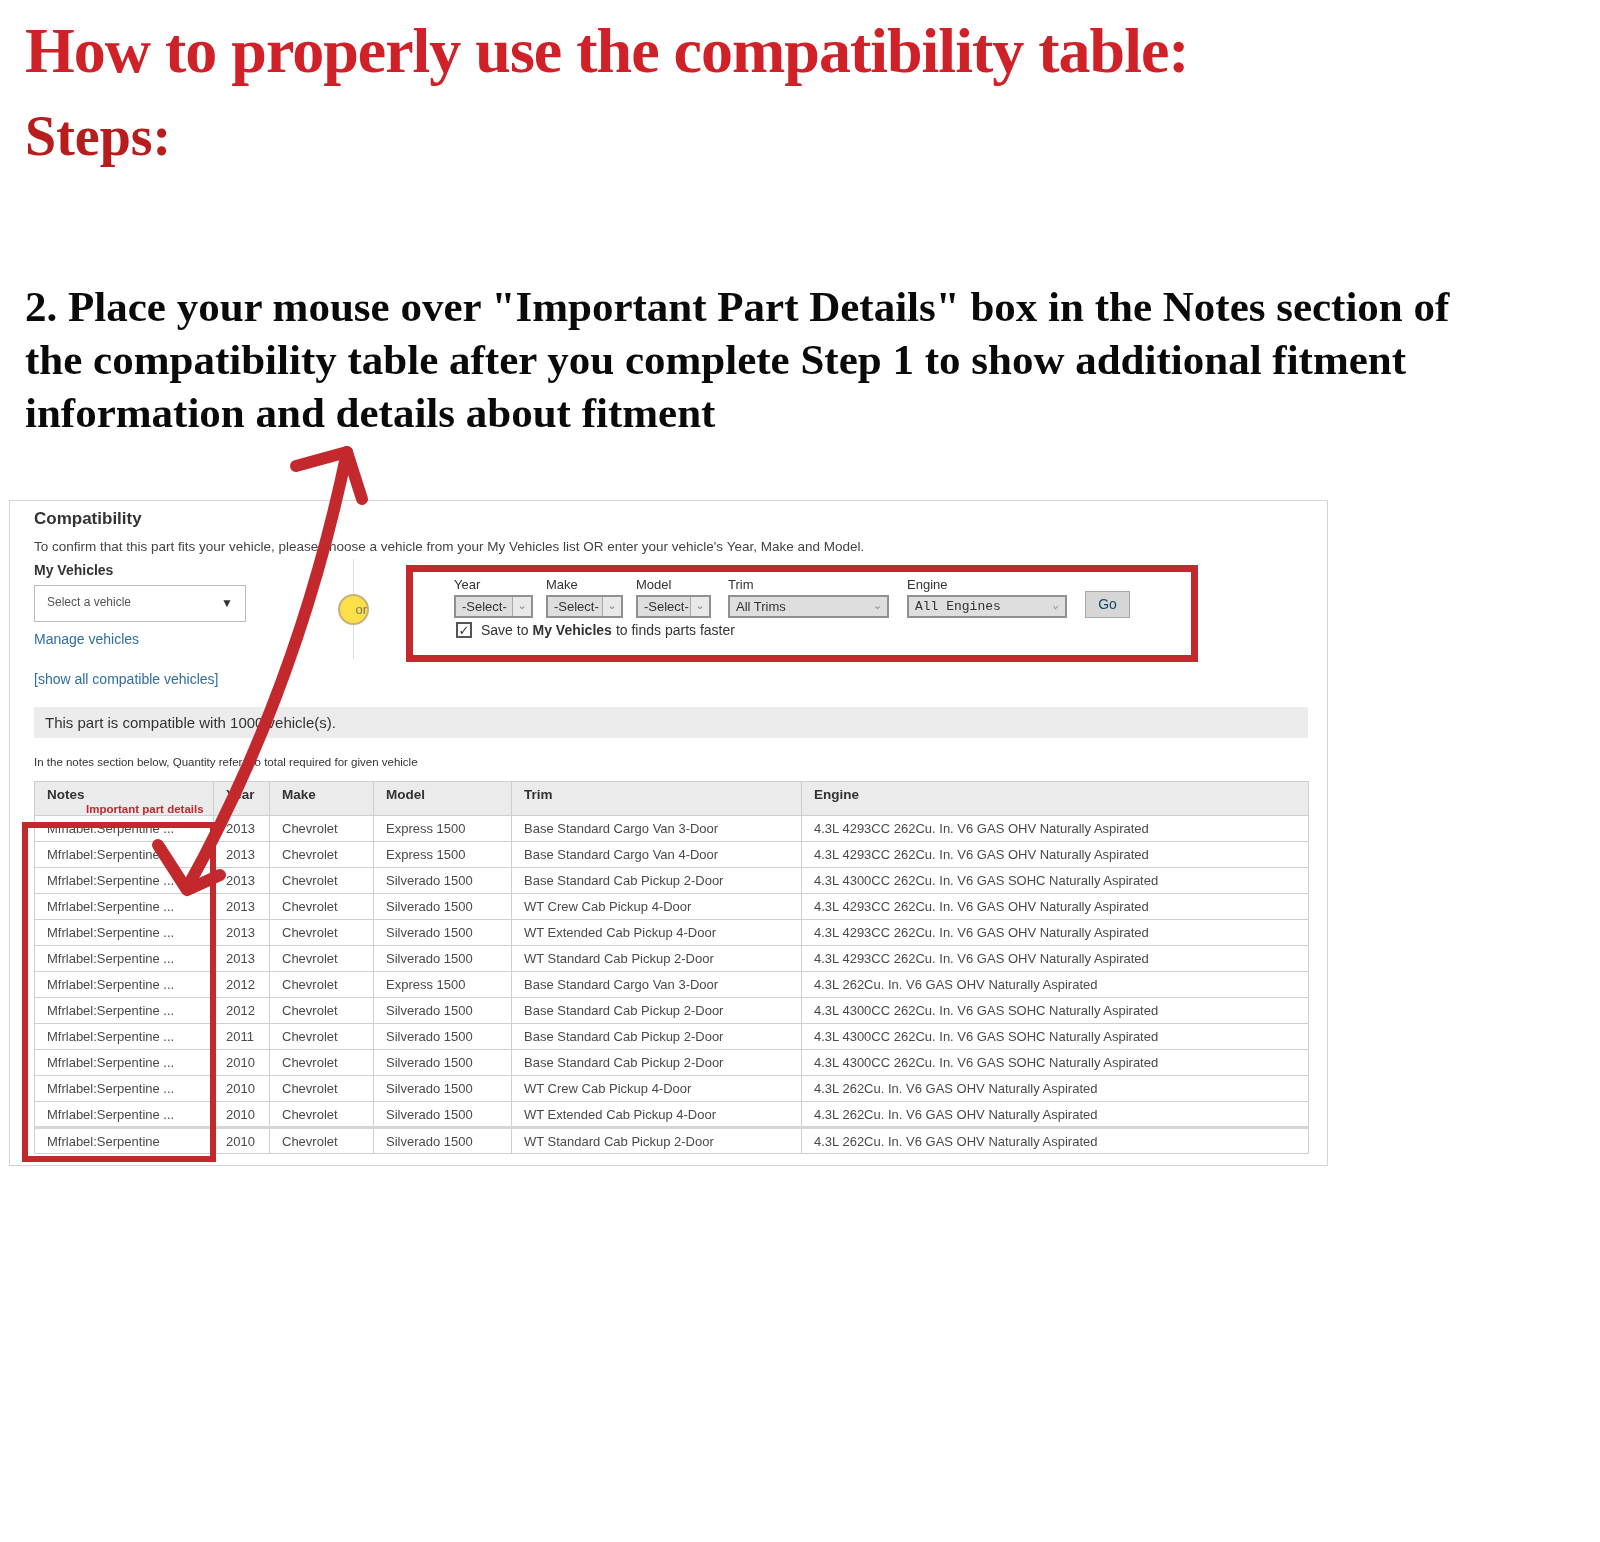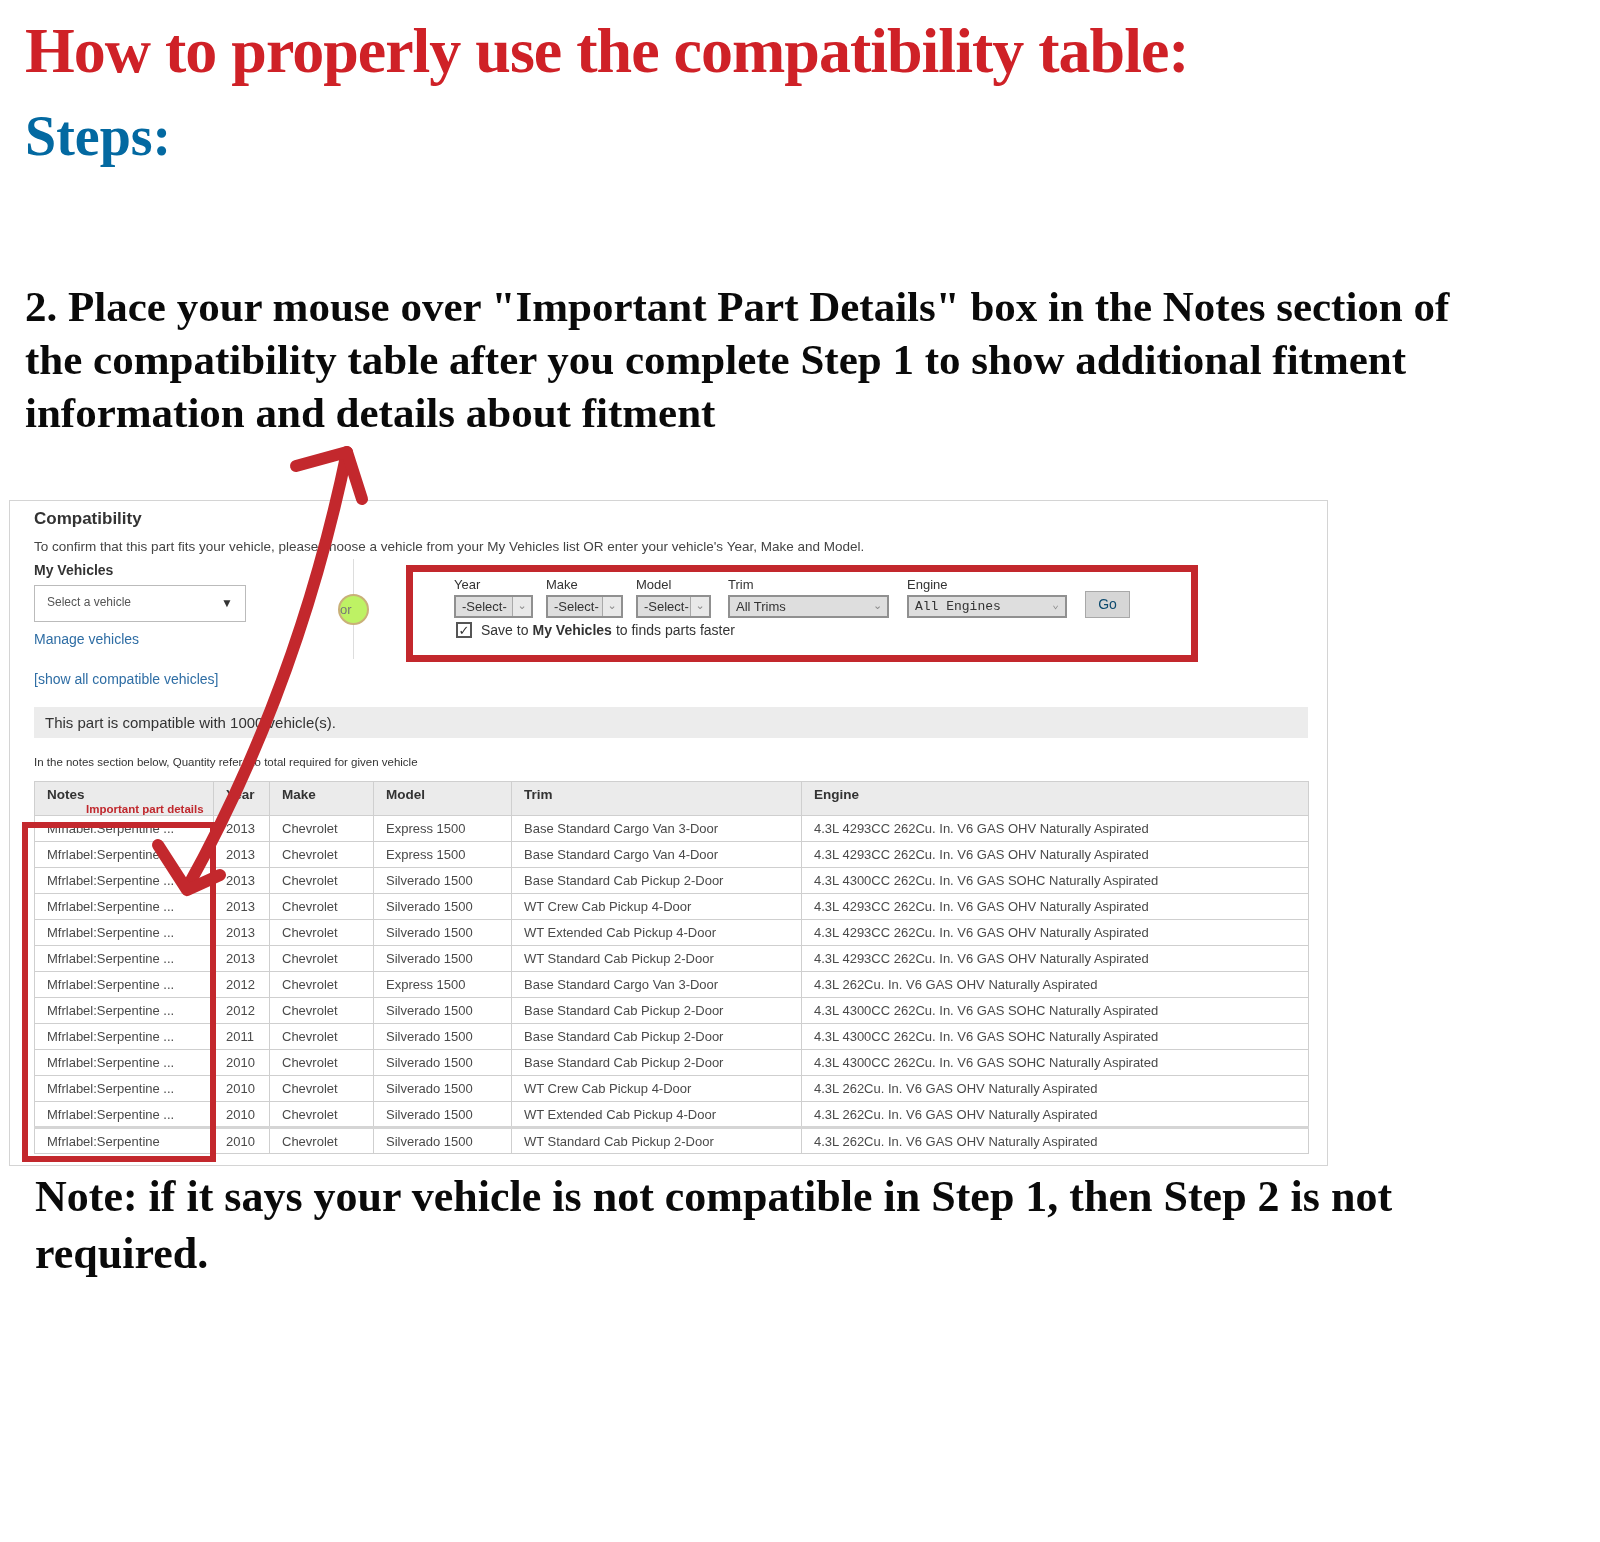--- a/index.html
+++ b/index.html
@@ -7,21 +7,21 @@
   .page {
     position:relative; width:1600px; height:1542px; background:#ffffff;
     overflow:hidden; font-family:"Liberation Sans", sans-serif;
   }
   
   .serif { font-family:"Liberation Serif", serif; font-weight:bold; }
   .main-title {
     position:absolute; left:25px; top:14px; font-size:64px; letter-spacing:-1px;
     color:var(--head-red); white-space:nowrap;
   }
-  .steps-heading { position:absolute; left:25px; top:104px; font-size:56px; color:#0369a1; }
+  .steps-heading { position:absolute; left:25px; top:104px; font-size:56px; color:#b91c1c; }
   .step1 { position:absolute; left:25px; top:172px; font-size:43px; color:#0a0a0a; white-space:nowrap; }
   .step2 { position:absolute; left:25px; top:280px; width:1440px; font-size:43px; line-height:53px; color:#0a0a0a; }
   .note-text { position:absolute; left:35px; top:1168px; width:1480px; font-size:44px; line-height:57px; color:#0a0a0a; }
   .footer-red { position:absolute; left:38px; top:1358px; width:1460px; font-size:46px; line-height:58px; color:var(--head-red); letter-spacing:-0.5px; }
 
   
   .widget {
     position:absolute; left:9px; top:500px; width:1319px; height:666px;
     border:1px solid #d4d4d4; background:#fff; overflow:hidden;
   }
@@ -33,22 +33,22 @@
     border:1px solid #bbb; background:#fff; cursor:pointer;
   }
   .vehicle-select .val { position:absolute; left:12px; top:9px; font-size:12px; color:#555; }
   .vehicle-select .caret { position:absolute; right:12px; top:10px; font-size:12px; color:#333; }
   .link { font-size:14px; color:#2e6da4; cursor:pointer; text-decoration:none; }
   .manage-link { position:absolute; left:24px; top:130px; }
   .showall-link { position:absolute; left:24px; top:170px; }
   .or-divider { position:absolute; left:343px; top:58px; width:1px; height:100px; background:#ddd; }
   .or-circle {
     position:absolute; left:328px; top:93px; width:31px; height:31px; border-radius:50%;
-    border:2px solid #c9b078; background:#bef264; color:#777; font-size:13px;
-    text-align:left; line-height:27px;
+    border:2px solid #c9b078; background:#fde047; color:#777; font-size:13px;
+    text-align:right; line-height:27px;
   }
   
   .red-form-box {
     position:absolute; left:396px; top:64px; width:792px; height:97px;
     border:7px solid var(--anno-red); pointer-events:none; z-index:5;
   }
   
   .field { position:absolute; top:76px; }
   .field .f-label { font-size:13px; color:#333; margin-bottom:3px; }
   .sel {
@@ -315,15 +315,14 @@
   </div>
 
   <div class="red-notes-box"></div>
 
   <svg class="arrow-overlay" viewBox="0 0 1600 1542" xmlns="http://www.w3.org/2000/svg">
     <path d="M 347 452 Q 298 688 187 888" fill="none" stroke="#c3282d" stroke-width="12" stroke-linecap="round"></path>
     <path d="M 296 466 L 347 452 L 362 499" fill="none" stroke="#c3282d" stroke-width="12" stroke-linecap="round" stroke-linejoin="round"></path>
     <path d="M 158 845 L 187 890 L 220 875" fill="none" stroke="#c3282d" stroke-width="12" stroke-linecap="round" stroke-linejoin="round"></path>
   </svg>
 
-  <div class="serif note-text">Note: if it says your vehicle is not compatible in Step 1, then Step 2 is not required.</div>
 
 </div>
 
 </body></html>

